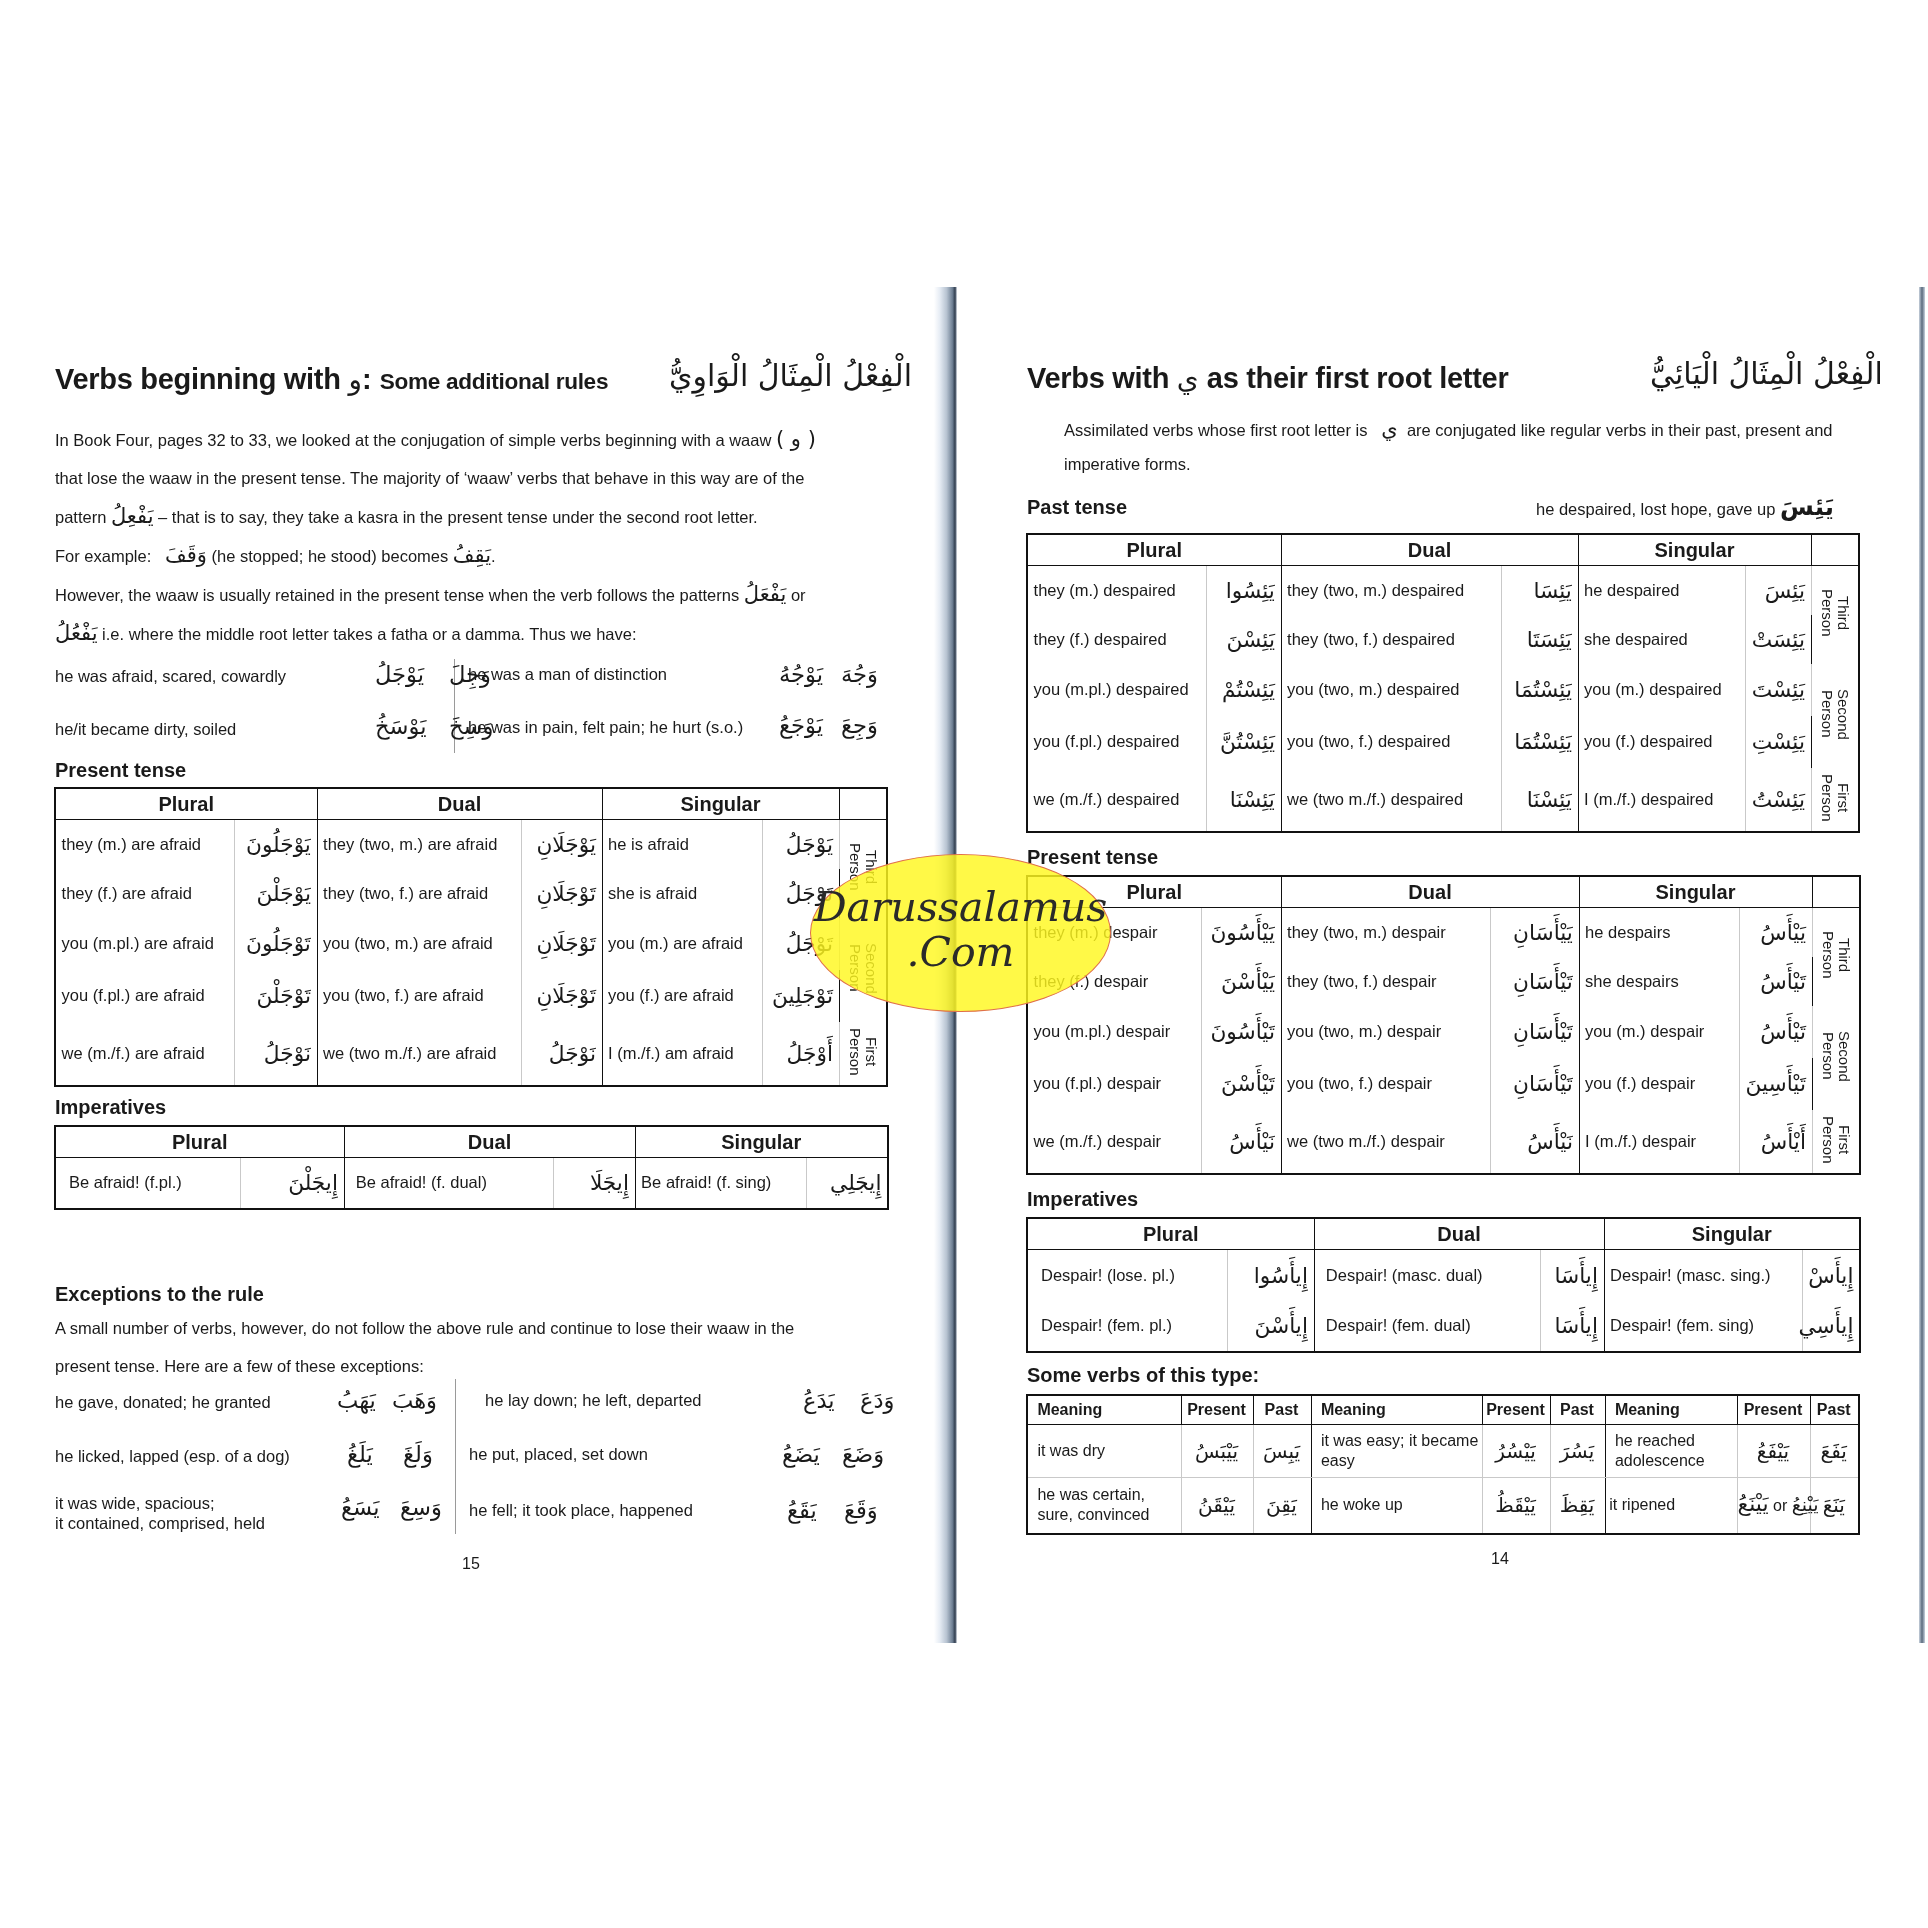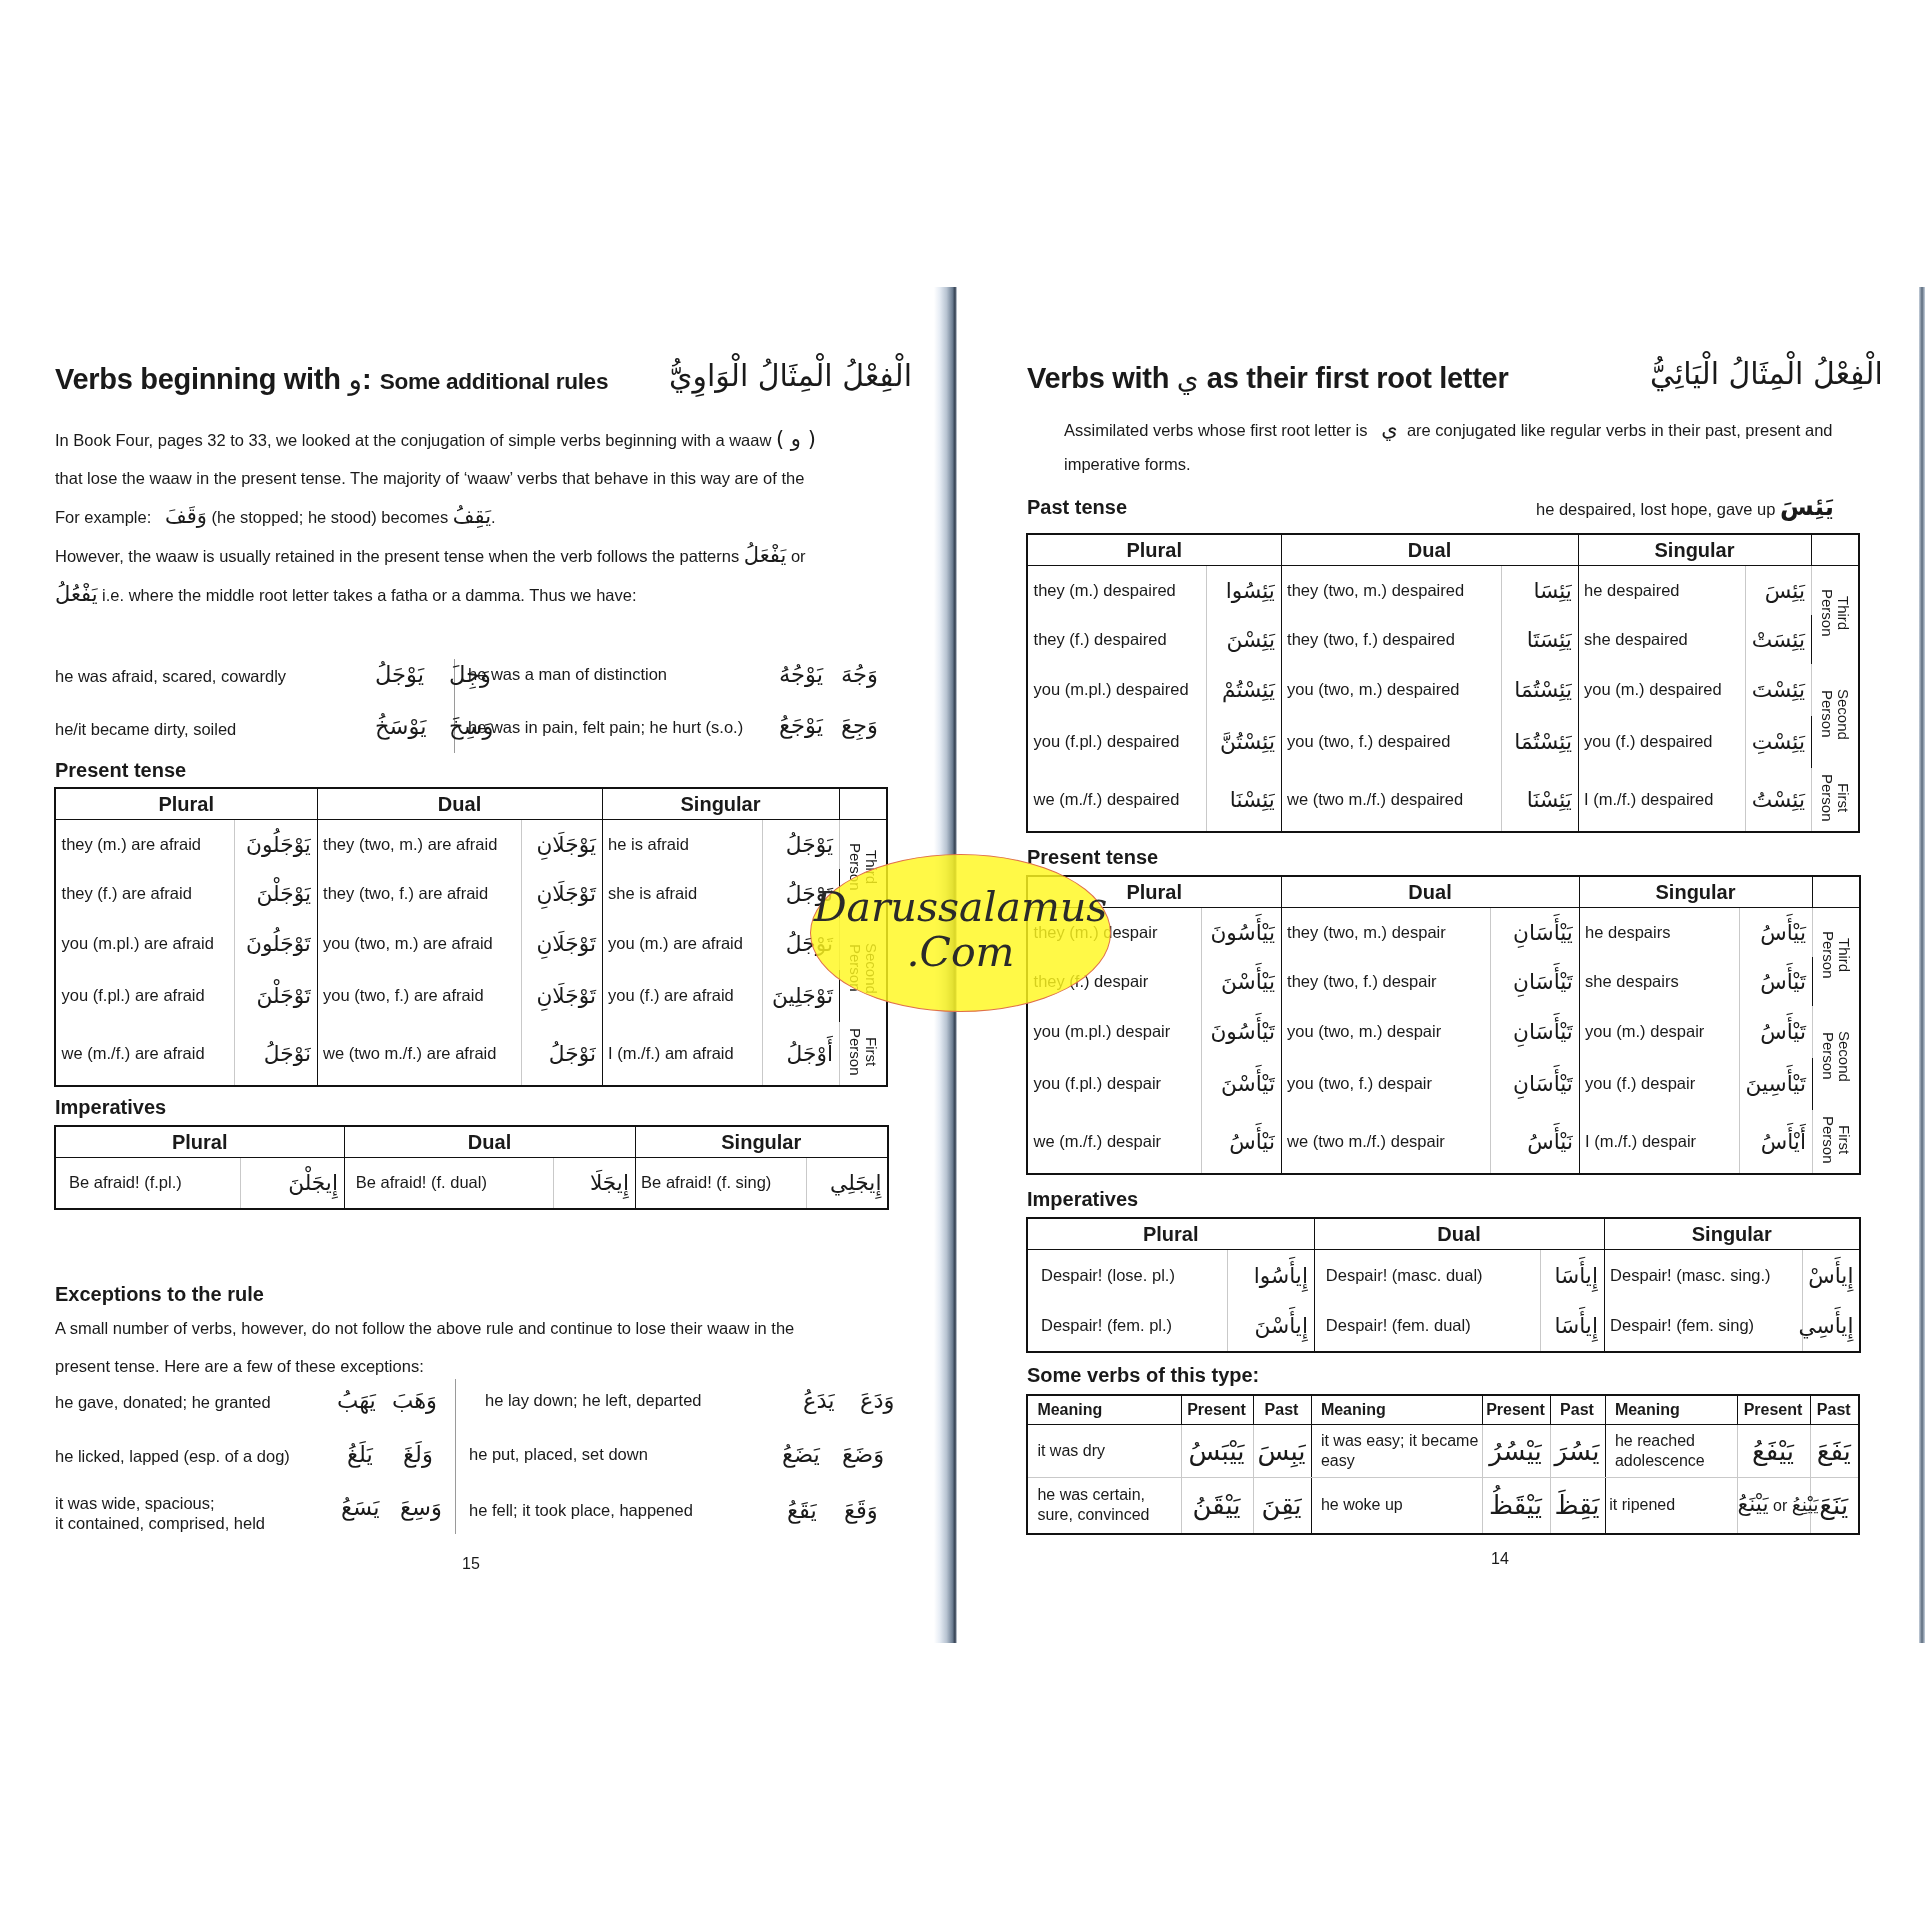--- a/index.html
+++ b/index.html
@@ -50,21 +50,21 @@
   .pair { position: absolute; font-size: 16.5px; white-space: nowrap; }
   .pair .ar { font-size: 22.6px; position: absolute; }
   .vline { position: absolute; width: 0.9px; background: #9a9a9a; }
 
   .pagenum { position: absolute; font-size: 16px; }
 
   table.verbs { position: absolute; border-collapse: collapse; table-layout: fixed; border: 2.4px solid #111; }
   table.verbs th { border: 1.4px solid #111; font-size: 16px; font-weight: bold; height: 26px; text-align: left; padding-left: 9.4px; white-space: nowrap; }
   table.verbs th.c { text-align: center; padding-left: 0; margin-left: 25px; }
   table.verbs td { border: 0.9px solid #c9c9c9; font-size: 16px; padding-left: 9.4px; line-height: 20px; }
-  table.verbs td.arc { font-size: 26px; text-align: center; padding-left: 0; white-space: nowrap; }
+  table.verbs td.arc { font-size: 20px; text-align: center; padding-left: 0; white-space: nowrap; }
   table.verbs td.grp-r { border-right: 1.9px solid #111; }
 
   .watermark {
     position: absolute; left: 810px; top: 854px; width: 301px; height: 158px;
     border-radius: 50%; background: rgba(255, 248, 30, 0.82);
     border: 1.9px solid #e0704a; text-align: center;
     font-family: "DejaVu Serif", "Liberation Serif", serif; font-style: italic;
     color: #2a2a2a; font-size: 41px; line-height: 45px; padding-top: 30px; box-sizing: border-box;
   }
 </style>
@@ -79,20 +79,21 @@
 <div class="abs h1" style="left:55px; top:363px;">
   <span>Verbs beginning with</span>
   <span class="ar">و</span><span>:</span>
   <span class="small">Some additional rules</span>
 </div>
 <div class="abs h-ar ar" style="left:669px; top:358px;">الْفِعْلُ الْمِثَالُ الْوَاوِيُّ</div>
 
 <div class="abs para" style="left:55px; top:420px;">
   <div><span>In Book Four, pages 32 to 33, we looked at the conjugation of simple verbs beginning with a waaw</span> <span class="ar">( و )</span></div>
   <div>that lose the waaw in the present tense. The majority of ‘waaw’ verbs that behave in this way are of the</div>
+  <div><span>pattern</span> <span class="ar">يَفْعِلُ</span> <span>– that is to say, they take a kasra in the present tense under the second root letter.</span></div>
   <div><span>For example:</span> &nbsp; <span class="ar">وَقَفَ</span> <span>(he stopped; he stood) becomes</span> <span class="ar">يَقِفُ</span><span>.</span></div>
   <div><span>However, the waaw is usually retained in the present tense when the verb follows the patterns</span> <span class="ar">يَفْعَلُ</span> <span>or</span></div>
   <div><span class="ar">يَفْعُلُ</span> <span>i.e. where the middle root letter takes a fatha or a damma. Thus we have:</span></div>
 </div>
 
 <div class="vline" style="left:454px; top:659px; height:94px;"></div>
 <div class="pair" style="left:55px; top:667px; width:395px;">
   <span>he was afraid, scared, cowardly</span>
   <span class="ar" style="left:320px; top:-5.6px;">يَوْجَلُ</span>
   <span class="ar" style="left:394px; top:-5.6px;">وَجِلَ</span>

